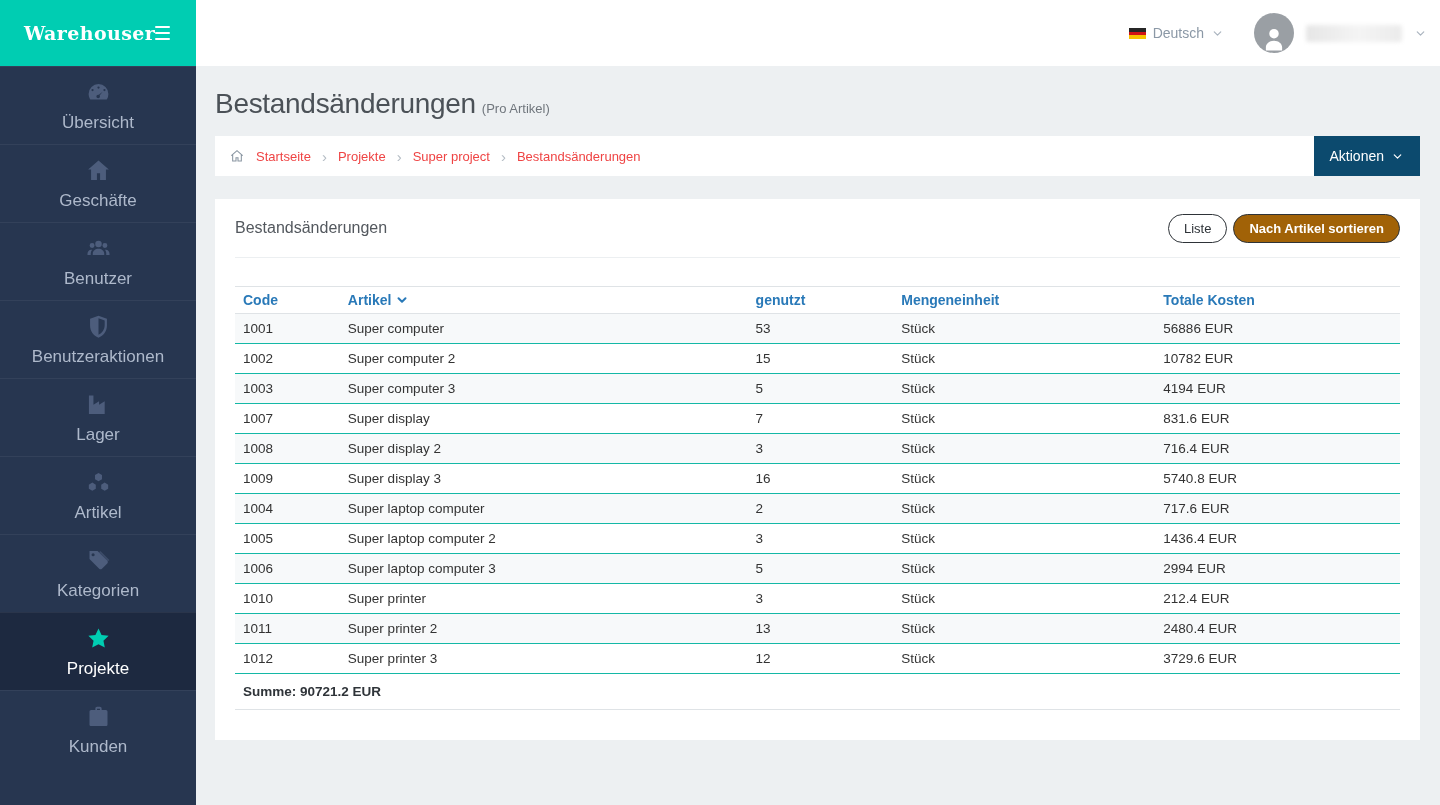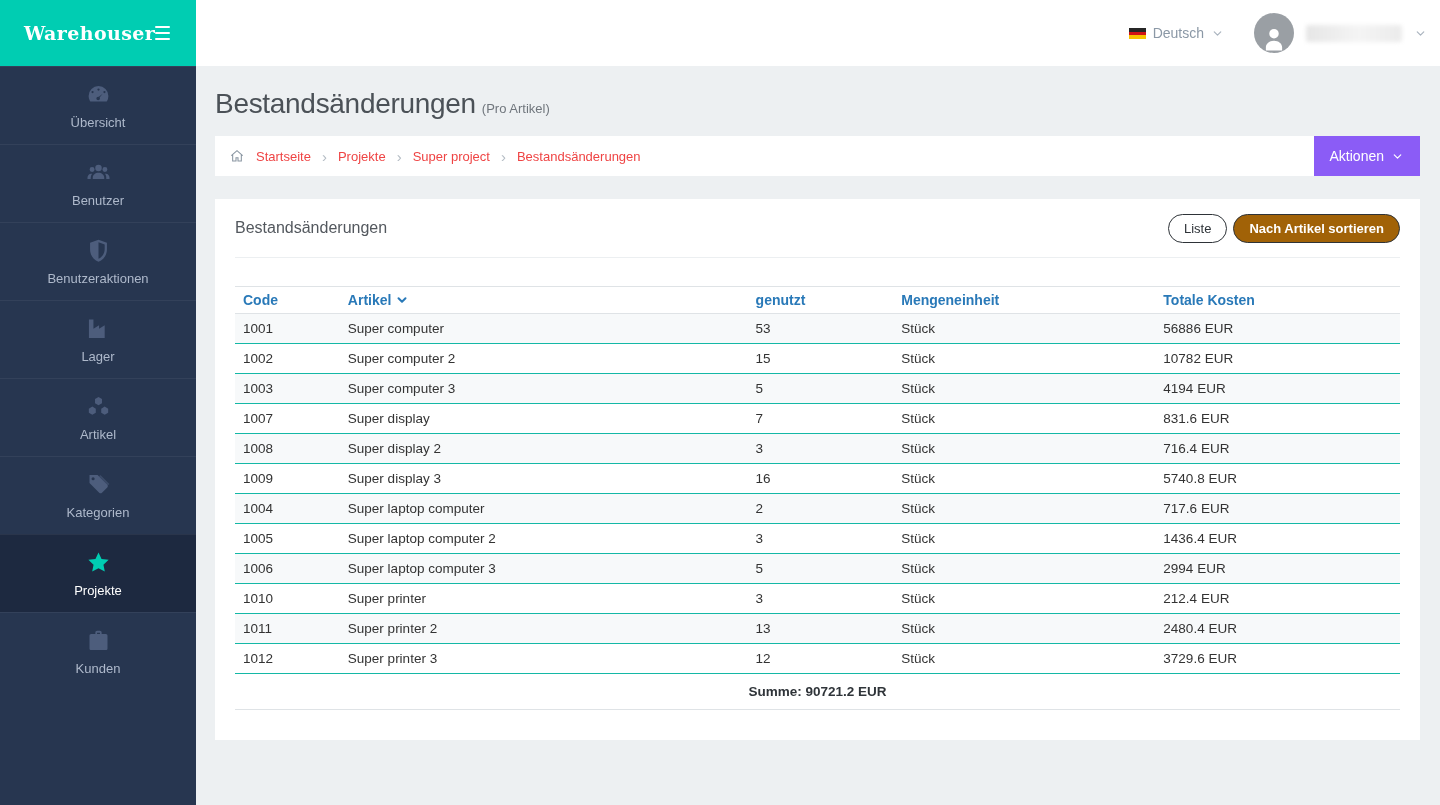--- a/index.html
+++ b/index.html
@@ -10,21 +10,21 @@
 
   
   .sidebar { width:196px; flex:none; background:#273650; display:flex; flex-direction:column; }
   .logo { height:66px; flex:none; background:#00cdb2; display:flex; align-items:center; justify-content:space-between; padding:0 26px 0 24px; }
   .logo-text { font-family:"DejaVu Serif", serif; font-weight:bold; font-size:19px; color:#fff; letter-spacing:.4px; }
   .hamburger { width:22px; cursor:pointer; }
   .hamburger span { display:block; height:2px; background:#fff; margin:4px 0; border-radius:1px; }
   .nav { display:flex; flex-direction:column; }
   .nav-item { height:78px; display:flex; flex-direction:column; align-items:center; justify-content:center; gap:7px; border-top:1px solid rgba(255,255,255,.06); cursor:pointer; }
   .nav-icon svg { width:27px; height:27px; fill:#4d5d7c; display:block; }
-  .nav-label { font-size:13px; color:#aeb9cb; }
+  .nav-label { font-size:17px; color:#aeb9cb; }
   .nav-item.active { background:#1d2940; }
   .nav-item.active .nav-label { color:#ffffff; }
   .nav-item.active .nav-icon svg { fill:#00cdb2; }
 
   
   .main { flex:1; display:flex; flex-direction:column; background:#edf0f2; }
   .topbar { height:66px; flex:none; background:#fff; display:flex; align-items:center; justify-content:flex-end; gap:30px; padding-right:13px; }
   .lang { display:flex; align-items:center; gap:7px; color:#8b98a6; font-size:14px; cursor:pointer; }
   .flag { width:17px; height:11px; flex:none; background:linear-gradient(#262626 33.4%, #d01317 33.4% 66.7%, #f8c300 66.7%); }
   .chev { width:13px; height:13px; color:#aab4bf; }
@@ -39,37 +39,37 @@
   .page-title { display:inline; font-size:28px; font-weight:300; color:#4b5157; letter-spacing:-.3px; }
   .page-subtitle { font-size:13px; color:#70767d; margin-left:6px; }
 
   .crumb-bar { height:40px; background:#fff; display:flex; align-items:center; justify-content:space-between; }
   .crumbs { display:flex; align-items:center; gap:11px; padding-left:14px; font-size:13px; color:#ef4444; }
   .crumb { cursor:pointer; }
   .crumb-home { width:16px; height:16px; color:#8a96a2; cursor:pointer; }
   .crumb-home svg { width:100%; height:100%; display:block; }
   .crumb-sep { color:#b4bcc4; font-size:12px; }
   .crumb-sep::after { content:"\203A"; font-size:15px; }
-  .actions-btn { height:40px; min-width:98px; padding:0 16px; background:#8b5cf6; color:#fff; font-size:14px; display:flex; align-items:center; justify-content:center; gap:7px; cursor:pointer; }
+  .actions-btn { height:40px; min-width:98px; padding:0 16px; background:#0c4a6e; color:#fff; font-size:14px; display:flex; align-items:center; justify-content:center; gap:7px; cursor:pointer; }
   .actions-btn .chev { color:#fff; }
 
   
   .panel { background:#fff; margin-top:23px; padding:0 20px 30px 20px; }
   .panel-head { height:59px; display:flex; align-items:center; justify-content:space-between; border-bottom:1px solid #eceff1; }
   .panel-title { font-size:16px; color:#53585e; }
   .pill-group { display:flex; gap:6px; }
   .pill { border-radius:15px; font-size:13px; padding:5px 15px; line-height:17px; cursor:pointer; white-space:nowrap; }
   .pill.light { background:#fff; border:1px solid #2e3338; color:#2e3338; }
   .pill.dark { background:#a16207; border:1px solid #2e3338; color:#fff; font-weight:600; }
 
   table.data { width:100%; border-collapse:collapse; margin-top:28px; font-size:13.5px; color:#333; }
   table.data thead th { text-align:left; color:#2979b8; font-weight:700; font-size:14px; padding:5px 8px; border-top:1px solid #dfe3e6; border-bottom:1px solid #dfe3e6; cursor:pointer; }
   table.data tbody td { padding:6px 8px; border-bottom:1px solid #14b8a6; line-height:17px; }
   table.data tbody tr:nth-child(odd) { background:#f7f9fa; }
-  table.data tfoot td { padding:10px 8px; text-align:center; border-bottom:1px solid #dfe3e6; color:#2f3439; }
+  table.data tfoot td { padding:10px 8px; text-align:left; border-bottom:1px solid #dfe3e6; color:#2f3439; }
   .sum-label { font-weight:600; }
   .sum-value { font-weight:700; }
   .sort-ic { display:inline-block; width:14px; height:14px; vertical-align:-2px; margin-left:4px; color:#2979b8; }
   .sort-ic svg { width:100%; height:100%; display:block; }
   col.c-code{width:9%} col.c-artikel{width:35%} col.c-genutzt{width:12.5%} col.c-einheit{width:22.5%} col.c-kosten{width:21%}
 </style>
 </head>
 <body>
 
 <div class="app">
@@ -84,20 +84,28 @@
         </span>
     </div>
     <nav class="nav" id="nav">
         <div class="nav-item">
           <span class="nav-icon">
             <svg viewBox="0 0 24 24">
               <path d="M12 4.5A8.8 8.8 0 0 0 3.2 13.3c0 1.6.4 3.1 1.2 4.4.2.3.5.5.9.5h13.4c.4 0 .7-.2.9-.5a8.7 8.7 0 0 0 1.2-4.4A8.8 8.8 0 0 0 12 4.5zm0 2.1a1 1 0 1 1 0 2 1 1 0 0 1 0-2zM6.7 8.8a1 1 0 1 1 0 2 1 1 0 0 1 0-2zm10.6 0a1 1 0 1 1 0 2 1 1 0 0 1 0-2zm-1.6 2.6-2.7 3.2c.2.3.3.6.3 1a1.6 1.6 0 1 1-1.6-1.6c.2 0 .5 0 .7.1l3.3-2.7z"></path>
             </svg>
           </span>
           <span class="nav-label">Übersicht</span>
+        </div>
+        <div class="nav-item">
+          <span class="nav-icon">
+            <svg viewBox="0 0 24 24">
+              <path d="M12 3.2 2.8 11h2.6v9.4h5.2v-5.9h2.8v5.9h5.2V11h2.6z"></path>
+            </svg>
+          </span>
+          <span class="nav-label">Geschäfte</span>
         </div>
         <div class="nav-item">
           <span class="nav-icon">
             <svg viewBox="0 0 24 24">
               <path d="M12 10.8a2.9 2.9 0 1 0 0-5.8 2.9 2.9 0 0 0 0 5.8zm-5.7.7a2.2 2.2 0 1 0 0-4.4 2.2 2.2 0 0 0 0 4.4zm11.4 0a2.2 2.2 0 1 0 0-4.4 2.2 2.2 0 0 0 0 4.4zM12 12.2c2.8 0 5.1 1.9 5.1 4.2v1.4H6.9v-1.4c0-2.3 2.3-4.2 5.1-4.2zm-6.6.8c.3 0 .6 0 .9.1a5.6 5.6 0 0 0-1.2 3.3v1.4H2.2v-1.1c0-2 1.4-3.7 3.2-3.7zm13.2 0c1.8 0 3.2 1.7 3.2 3.7v1.1h-2.9v-1.4c0-1.3-.4-2.4-1.2-3.3.3-.1.6-.1.9-.1z"></path>
             </svg>
           </span>
           <span class="nav-label">Benutzer</span>
         </div>
         <div class="nav-item">

